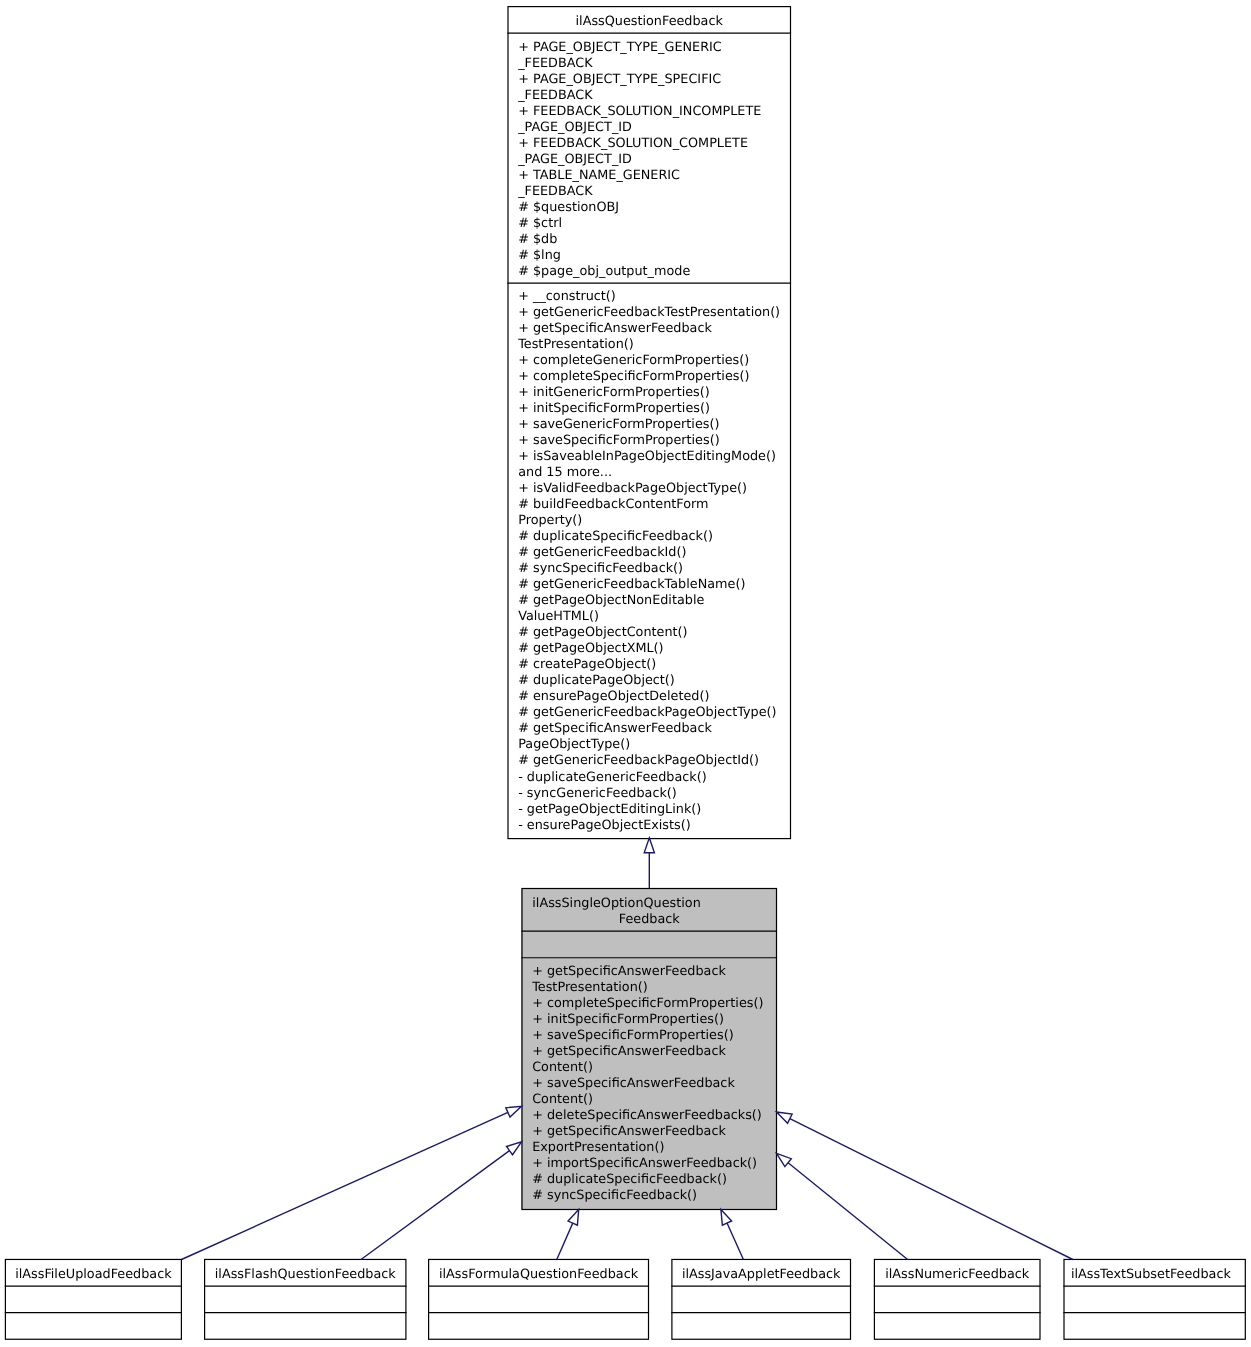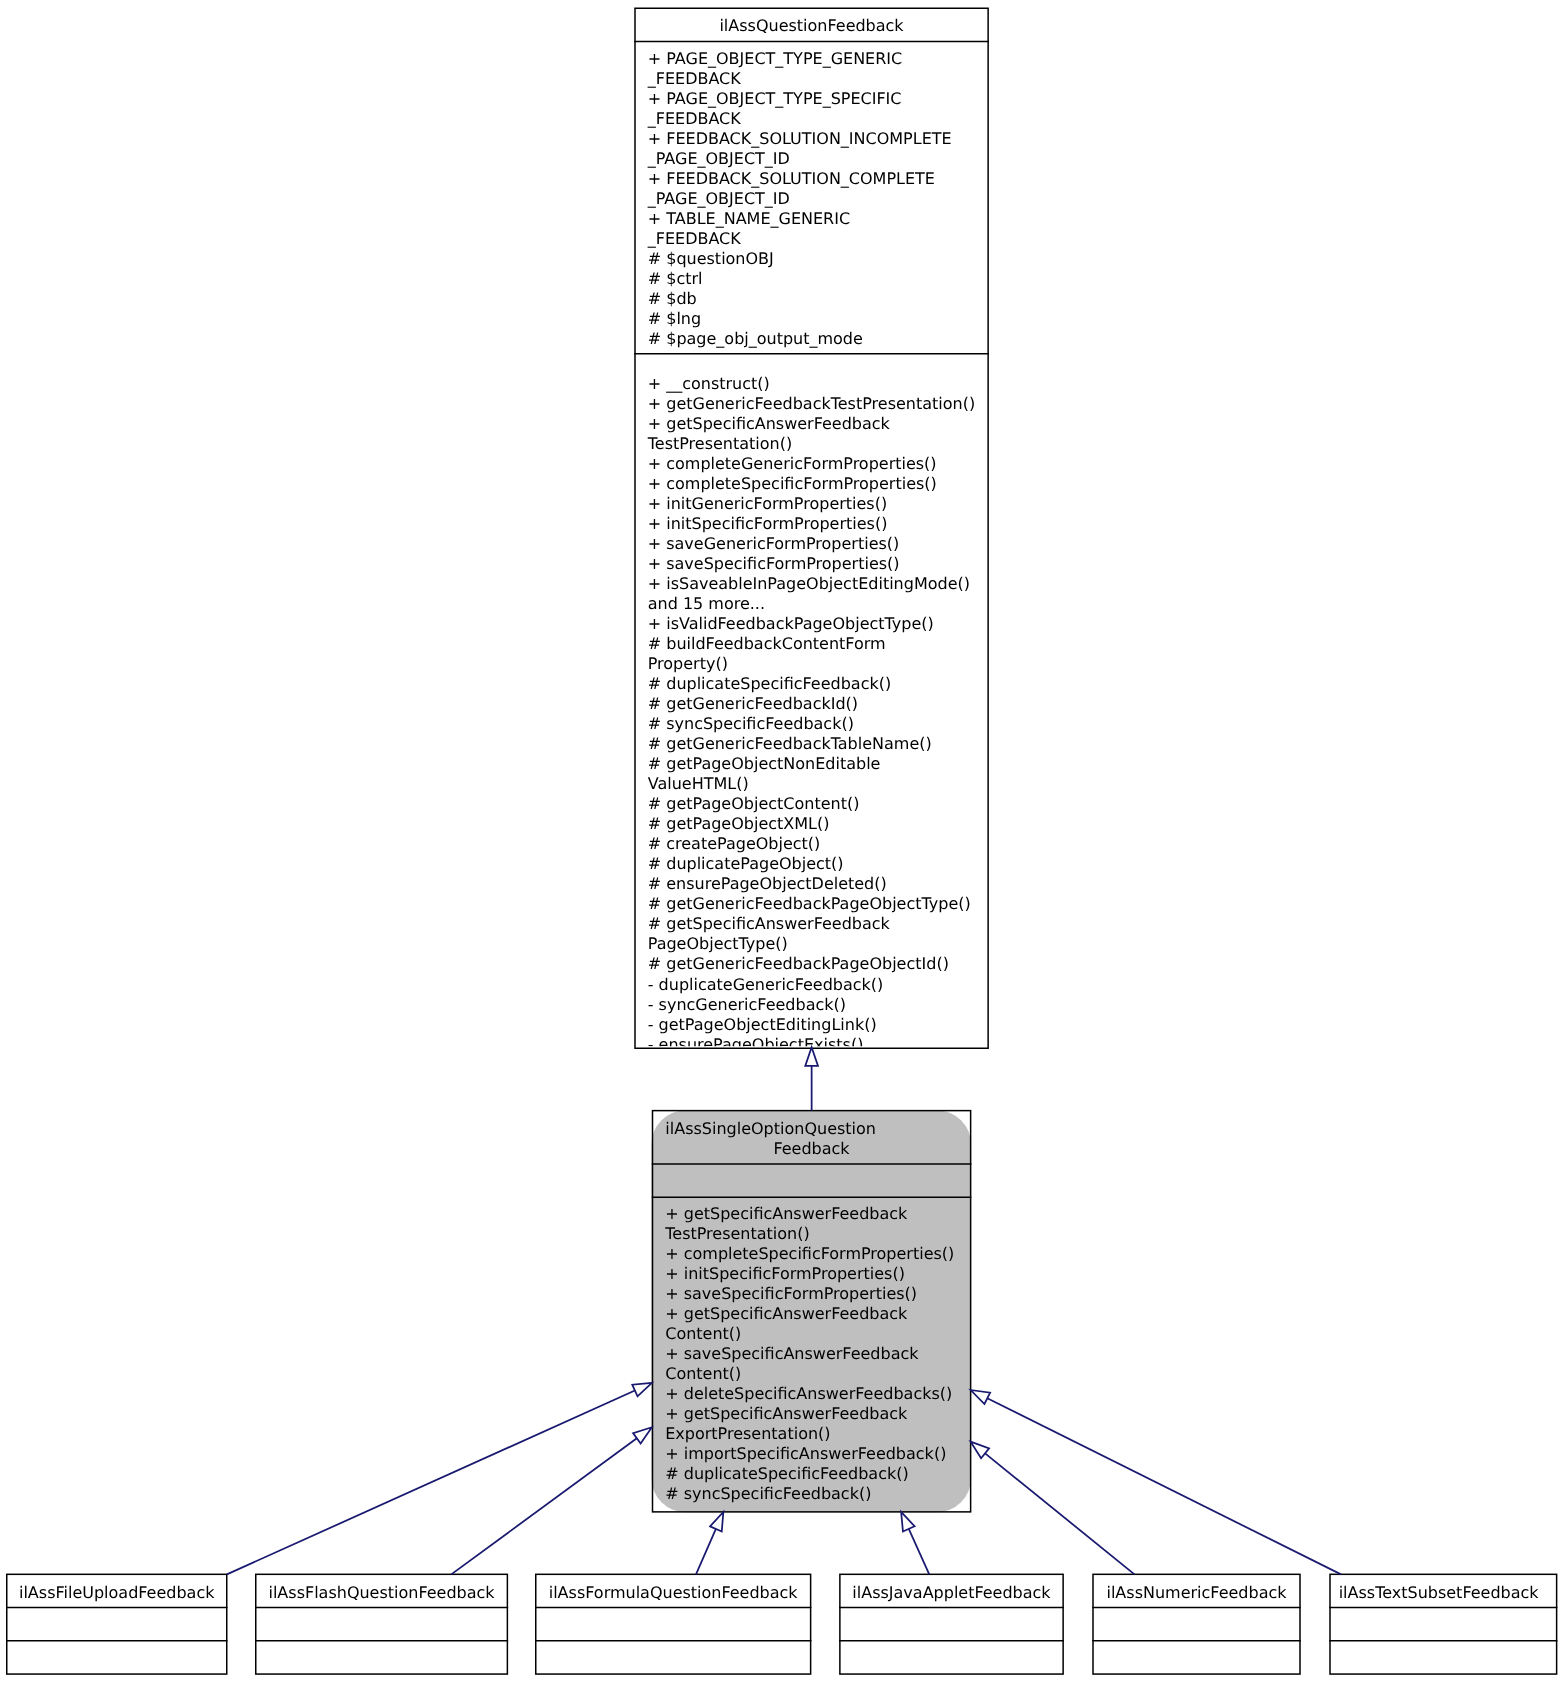--- a/index.html
+++ b/index.html
@@ -95,21 +95,21 @@
         <div class="row">+ FEEDBACK_SOLUTION_COMPLETE</div>
         <div class="row">_PAGE_OBJECT_ID</div>
         <div class="row">+ TABLE_NAME_GENERIC</div>
         <div class="row">_FEEDBACK</div>
         <div class="row"># $questionOBJ</div>
         <div class="row"># $ctrl</div>
         <div class="row"># $db</div>
         <div class="row"># $lng</div>
         <div class="row"># $page_obj_output_mode</div>
       </div>
-      <div class="sec divided" style="padding-left: 9.8px; padding-top: 16px; height: 554.42px;">
+      <div class="sec divided" style="padding-left: 9.8px; padding-top: 5px; height: 554.42px;">
         <div class="row">+ __construct()</div>
         <div class="row">+ getGenericFeedbackTestPresentation()</div>
         <div class="row">+ getSpecificAnswerFeedback</div>
         <div class="row">TestPresentation()</div>
         <div class="row">+ completeGenericFormProperties()</div>
         <div class="row">+ completeSpecificFormProperties()</div>
         <div class="row">+ initGenericFormProperties()</div>
         <div class="row">+ initSpecificFormProperties()</div>
         <div class="row">+ saveGenericFormProperties()</div>
         <div class="row">+ saveSpecificFormProperties()</div>
@@ -132,21 +132,21 @@
         <div class="row"># getGenericFeedbackPageObjectType()</div>
         <div class="row"># getSpecificAnswerFeedback</div>
         <div class="row">PageObjectType()</div>
         <div class="row"># getGenericFeedbackPageObjectId()</div>
         <div class="row">- duplicateGenericFeedback()</div>
         <div class="row">- syncGenericFeedback()</div>
         <div class="row">- getPageObjectEditingLink()</div>
         <div class="row">- ensurePageObjectExists()</div>
       </div>
     </div>
-    <div class="node is-highlighted" style="left: 521.4px; top: 887.9px; width: 255.7px; height: 322.2px; border-radius: 28px;">
+    <div class="node is-highlighted" style="left: 521.4px; top: 887.9px; width: 255.7px; height: 322.2px;">
       <div class="sec sec-title" style="height: 42.23px; padding-top: 6.785px;">
         <div class="row name-row" style="text-align: left; padding-left: 9.9px;">ilAssSingleOptionQuestion</div>
         <div class="row name-row">Feedback</div>
       </div>
       <div class="sec divided" style="padding-left: 9.8px; padding-top: 5.5px; height: 26.6px; padding-bottom: 0px;"></div>
       <div class="sec divided" style="padding-left: 9.8px; padding-top: 5.5px; height: 249.85px;">
         <div class="row">+ getSpecificAnswerFeedback</div>
         <div class="row">TestPresentation()</div>
         <div class="row">+ completeSpecificFormProperties()</div>
         <div class="row">+ initSpecificFormProperties()</div>

